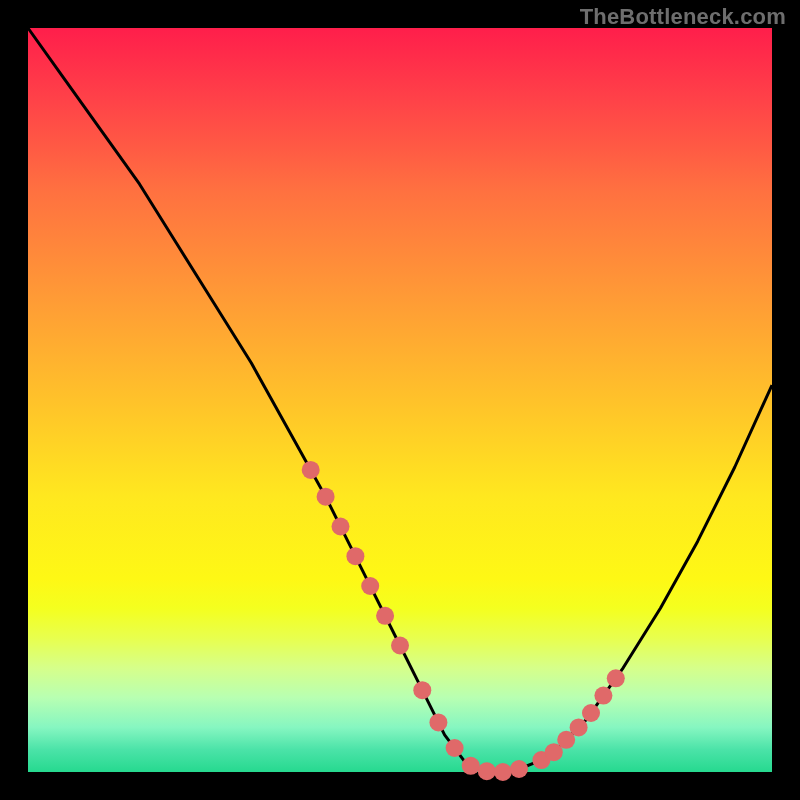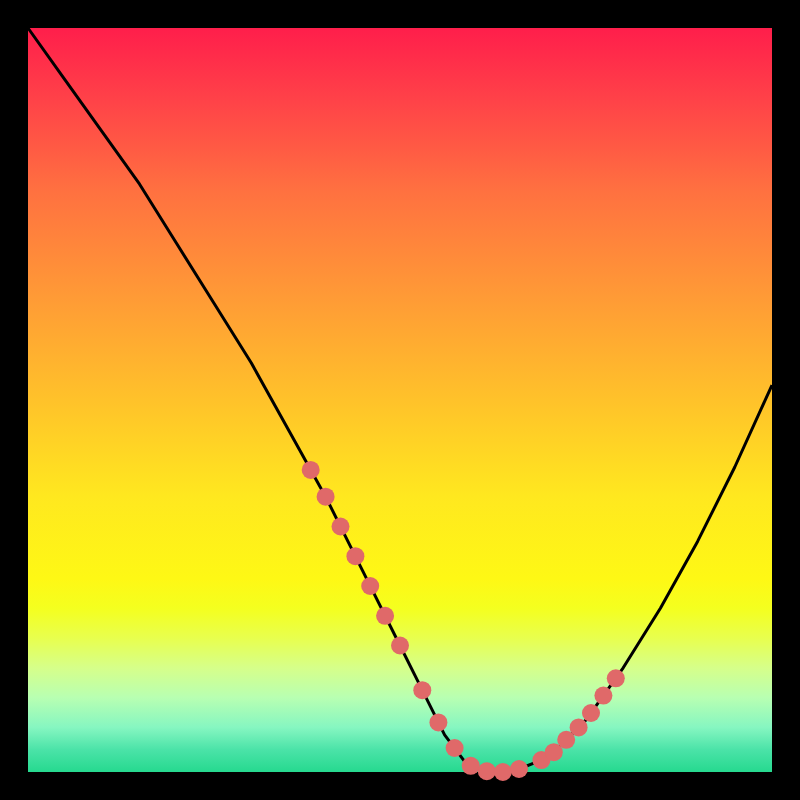--- a/index.html
+++ b/index.html
@@ -59,20 +59,21 @@
     font-weight: 600;
     color: #6e6e6e;
     letter-spacing: 0.2px;
     user-select: none;
   }
 </style>
 </head>
 <body>
 
 <div class="frame">
+  <div class="watermark">TheBottleneck.com</div>
 
   <div class="plot-area">
     <svg viewBox="0 0 744 744">
       <g>
         <path fill="none" stroke="#000000" stroke-width="3" stroke-linejoin="round" d="M0.0 0.0 L37.2 52.1 L74.4 104.2 L111.6 156.2 L148.8 215.8 L186.0 275.3 L223.2 334.8 L260.4 401.8 L297.6 468.7 L334.8 543.1 L372.0 617.5 L394.3 662.2 L416.6 706.8 L439.0 736.6 L461.3 744.0 L483.6 744.0 L520.8 729.1 L558.0 691.9 L595.2 639.8 L632.4 580.3 L669.6 513.4 L706.8 439.0 L744.0 357.1"></path>
       </g>
       <g>
           <circle cx="282.7" cy="441.9" r="9" fill="#e06969"></circle>
           <circle cx="297.6" cy="468.7" r="9" fill="#e06969"></circle>
           <circle cx="312.5" cy="498.5" r="9" fill="#e06969"></circle>

